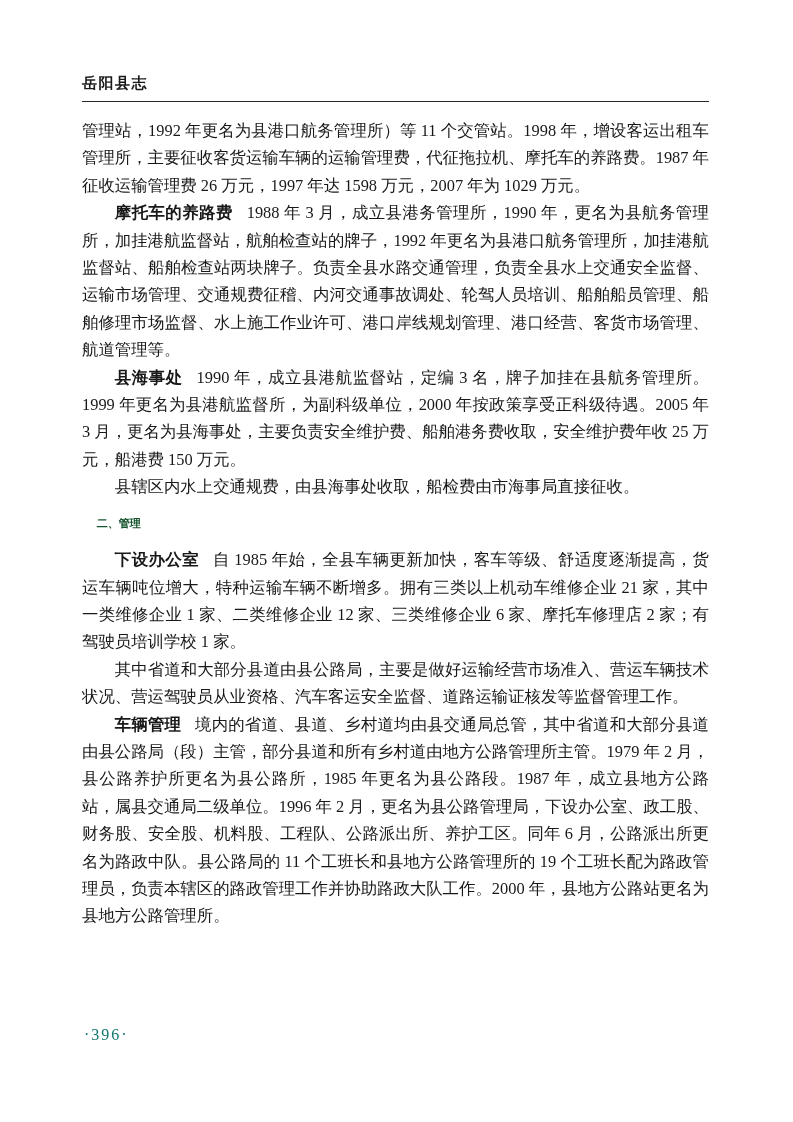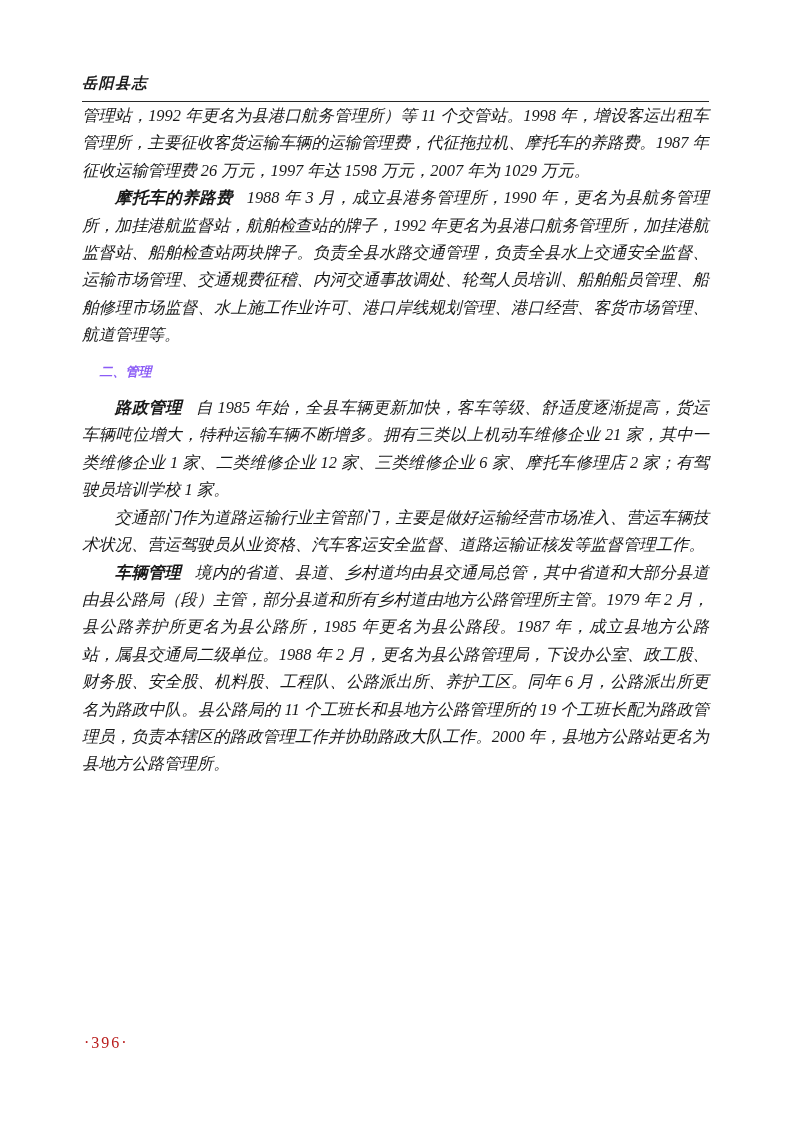--- a/index.html
+++ b/index.html
@@ -12,97 +12,98 @@
     height: 1122px;
     background: #ffffff;
     overflow: hidden;
     color: #1a1a1a;
   }
   .margin-box {
     position: absolute;
     left: 82px;
     top: 0;
     width: 627px;
-    font-style: italic;
   }
   .running-head {
     margin-top: 74px;
     font-family: "Liberation Sans", "DejaVu Sans", sans-serif;
     font-weight: bold;
     font-size: 15px;
     letter-spacing: 1.5px;
     color: #1a1a1a;
   }
   .header-rule {
     height: 0;
     border-bottom: 1.6px solid #282828;
     margin-top: 8px;
   }
   .body-text {
+    margin-top: 15px;
     font-family: "Liberation Serif", "DejaVu Serif", serif;
     font-size: 16.4px;
     line-height: 27.4px;
     text-align: justify;
     color: #181818;
   }
   .para {
     margin: 0;
     text-indent: 2em;
   }
   .para.continuation {
     text-indent: 0;
   }
   .lead {
     font-weight: bold;
     margin-right: 0.85em;
   }
   .section-heading {
     font-family: "Liberation Sans", "DejaVu Sans", sans-serif;
     font-weight: bold;
-    font-size: 13px;
+    font-size: 11px;
     line-height: 27.4px;
     margin: 9px 0 9px 0;
     text-indent: 1.35em;
-    color: #8b5cf6;
+    color: #14532d;
   }
   .folio {
     position: absolute;
     left: 84px;
     top: 1026px;
     font-family: "Liberation Serif", "DejaVu Serif", serif;
     font-size: 16px;
     letter-spacing: 2px;
-    color: #b91c1c;
-    margin-top: 8px;
+    color: #0f766e;
   }
 </style>
 </head>
 <body>
 
 <div class="page">
   <div class="margin-box">
 
     <div class="running-head">岳阳县志</div>
 
     <div class="header-rule"></div>
 
     <div class="body-text">
 
       <p class="para continuation"><span>管理站，1992 年更名为县港口航务管理所）等 11 个交管站。1998 年，增设客运出租车管理所，主要征收客货运输车辆的运输管理费，代征拖拉机、摩托车的养路费。1987 年征收运输管理费 26 万元，1997 年达 1598 万元，2007 年为 1029 万元。</span></p>
 
       <p class="para"><span class="lead">摩托车的养路费</span><span>1988 年 3 月，成立县港务管理所，1990 年，更名为县航务管理所，加挂港航监督站，航舶检查站的牌子，1992 年更名为县港口航务管理所，加挂港航监督站、船舶检查站两块牌子。负责全县水路交通管理，负责全县水上交通安全监督、运输市场管理、交通规费征稽、内河交通事故调处、轮驾人员培训、船舶船员管理、船舶修理市场监督、水上施工作业许可、港口岸线规划管理、港口经营、客货市场管理、航道管理等。</span></p>
 
+      <p class="para"><span class="lead">县海事处</span><span>1990 年，成立县港航监督站，定编 3 名，牌子加挂在县航务管理所。1999 年更名为县港航监督所，为副科级单位，2000 年按政策享受正科级待遇。2005 年 3 月，更名为县海事处，主要负责安全维护费、船舶港务费收取，安全维护费年收 25 万元，船港费 150 万元。</span></p>
 
+      <p class="para"><span>县辖区内水上交通规费，由县海事处收取，船检费由市海事局直接征收。</span></p>
 
       <h3 class="section-heading">二、管理</h3>
 
-      <p class="para"><span class="lead">路政管理</span><span>自 1985 年始，全县车辆更新加快，客车等级、舒适度逐渐提高，货运车辆吨位增大，特种运输车辆不断增多。拥有三类以上机动车维修企业 21 家，其中一类维修企业 1 家、二类维修企业 12 家、三类维修企业 6 家、摩托车修理店 2 家；有驾驶员培训学校 1 家。</span></p>
+      <p class="para"><span class="lead">下设办公室</span><span>自 1985 年始，全县车辆更新加快，客车等级、舒适度逐渐提高，货运车辆吨位增大，特种运输车辆不断增多。拥有三类以上机动车维修企业 21 家，其中一类维修企业 1 家、二类维修企业 12 家、三类维修企业 6 家、摩托车修理店 2 家；有驾驶员培训学校 1 家。</span></p>
 
-      <p class="para"><span>交通部门作为道路运输行业主管部门，主要是做好运输经营市场准入、营运车辆技术状况、营运驾驶员从业资格、汽车客运安全监督、道路运输证核发等监督管理工作。</span></p>
+      <p class="para"><span>其中省道和大部分县道由县公路局，主要是做好运输经营市场准入、营运车辆技术状况、营运驾驶员从业资格、汽车客运安全监督、道路运输证核发等监督管理工作。</span></p>
 
-      <p class="para"><span class="lead">车辆管理</span><span>境内的省道、县道、乡村道均由县交通局总管，其中省道和大部分县道由县公路局（段）主管，部分县道和所有乡村道由地方公路管理所主管。1979 年 2 月，县公路养护所更名为县公路所，1985 年更名为县公路段。1987 年，成立县地方公路站，属县交通局二级单位。1988 年 2 月，更名为县公路管理局，下设办公室、政工股、财务股、安全股、机料股、工程队、公路派出所、养护工区。同年 6 月，公路派出所更名为路政中队。县公路局的 11 个工班长和县地方公路管理所的 19 个工班长配为路政管理员，负责本辖区的路政管理工作并协助路政大队工作。2000 年，县地方公路站更名为县地方公路管理所。</span></p>
+      <p class="para"><span class="lead">车辆管理</span><span>境内的省道、县道、乡村道均由县交通局总管，其中省道和大部分县道由县公路局（段）主管，部分县道和所有乡村道由地方公路管理所主管。1979 年 2 月，县公路养护所更名为县公路所，1985 年更名为县公路段。1987 年，成立县地方公路站，属县交通局二级单位。1996 年 2 月，更名为县公路管理局，下设办公室、政工股、财务股、安全股、机料股、工程队、公路派出所、养护工区。同年 6 月，公路派出所更名为路政中队。县公路局的 11 个工班长和县地方公路管理所的 19 个工班长配为路政管理员，负责本辖区的路政管理工作并协助路政大队工作。2000 年，县地方公路站更名为县地方公路管理所。</span></p>
 
 
     </div>
   </div>
 
   <div class="folio">·396·</div>
 </div>
 
 </body></html>

